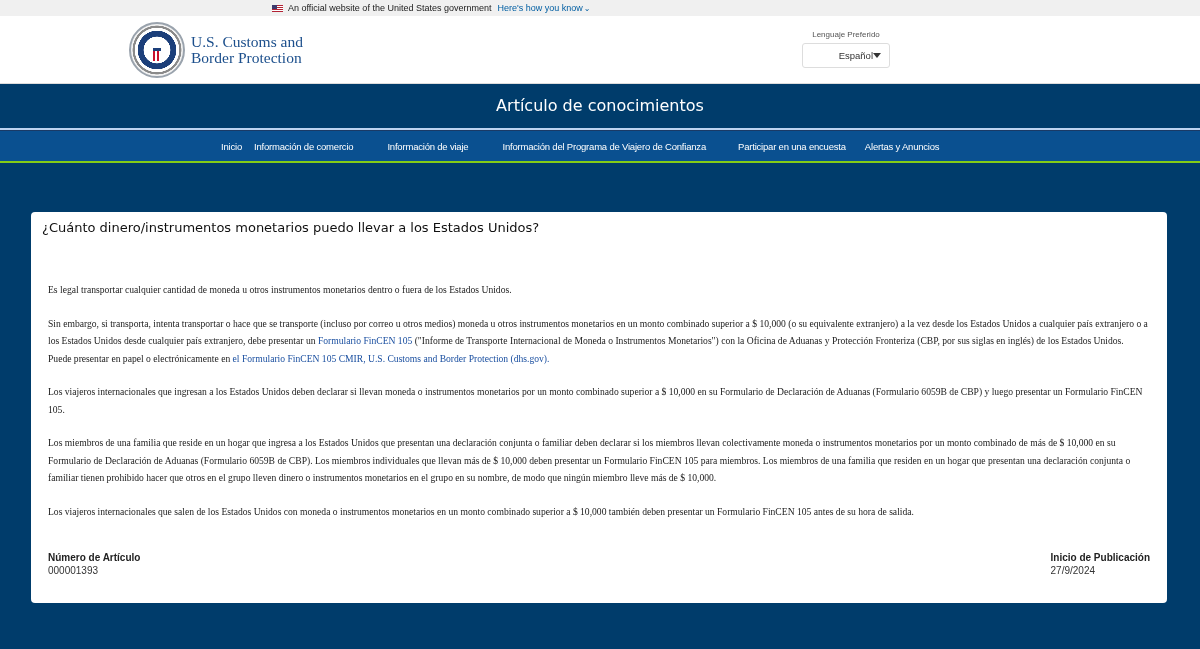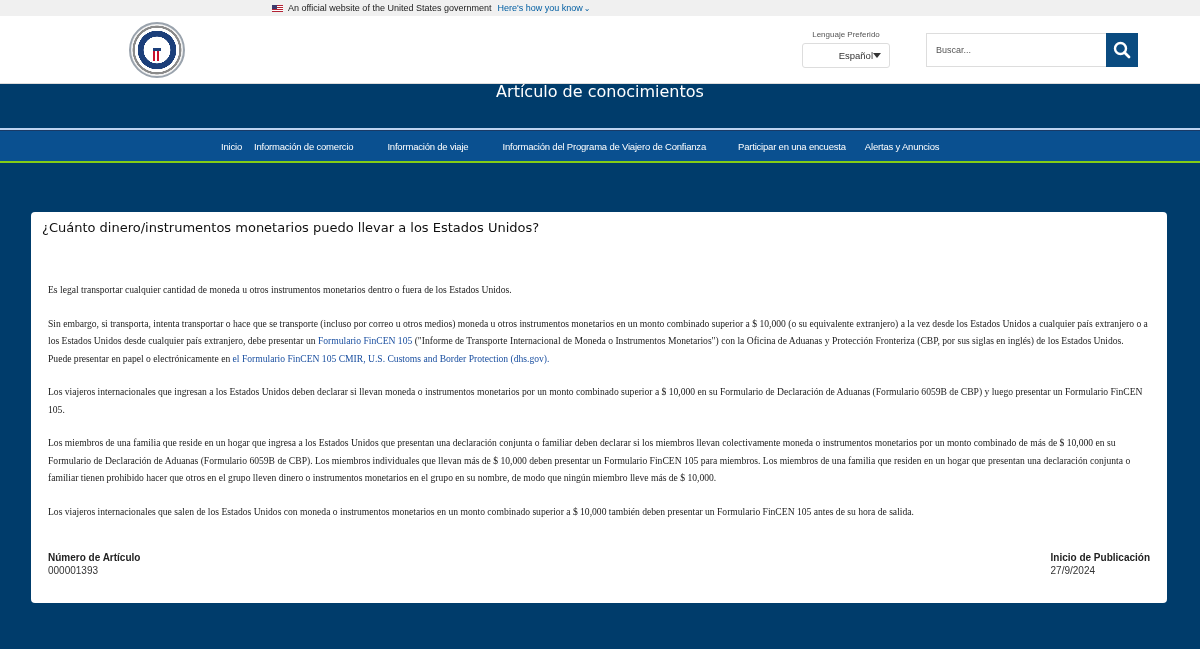--- a/index.html
+++ b/index.html
@@ -23,21 +23,21 @@
   .lang-label { font-size: 8px; color: #555; margin-bottom: 4px; }
   .lang-select { width: 88px; height: 25px; border: 1px solid #ddd; border-radius: 3px; background: #fff; display: flex; align-items: center; justify-content: flex-end; padding-right: 8px; font-size: 9.5px; color: #333; cursor: pointer; }
   .lang-select .val { }
   .lang-select .caret { width: 0; height: 0; border-left: 4px solid transparent; border-right: 4px solid transparent; border-top: 5px solid #333; }
   .search { position: absolute; left: 926px; top: 17px; display: flex; }
   .search-input { width: 180px; height: 34px; border: 1px solid #ddd; border-right: none; padding-left: 9px; font-size: 9px; color: #555; font-family: "Liberation Sans", sans-serif; outline: none; }
   .search-input::placeholder { color: #555; }
   .search-btn { width: 32px; height: 34px; background: #0a4b80; display: flex; align-items: center; justify-content: center; cursor: pointer; border: none; }
 
   
-  .title-band { height: 46px; background: #003c6b; display: flex; align-items: flex-start; justify-content: center; border-bottom: 2px solid #bcd3f0; }
+  .title-band { height: 46px; background: #003c6b; display: flex; align-items: center; justify-content: center; border-bottom: 2px solid #bcd3f0; }
   .title-band h1 { font-family: "DejaVu Sans", sans-serif; font-weight: normal; color: #fff; font-size: 16px; margin-top: -2px; }
 
   
   .nav { height: 33px; background: #0a5090; border-top: 1px solid #1a3a66; border-bottom: 2px solid #84cc16; display: flex; align-items: center; padding-left: 221px; }
   .nav a { color: #fff; font-size: 9.5px; text-decoration: none; cursor: pointer; white-space: nowrap; letter-spacing: -0.2px; }
 
   
   .card { position: absolute; left: 31px; top: 212px; width: 1136px; height: 391px; background: #fff; border-radius: 4px; }
   .card h2 { font-family: "DejaVu Sans", sans-serif; font-weight: normal; font-size: 13px; color: #111; position: absolute; left: 11px; top: 8px; }
   .body-text { position: absolute; left: 17px; top: 69px; width: 1100px; font-family: "Liberation Serif", serif; font-size: 9.6px; line-height: 17.5px; color: #222; }
@@ -54,39 +54,34 @@
 
 <div class="gov-banner">
   <span class="flag"></span>
   <span>An official website of the United States government</span>
   <span class="how"><span>Here's how you know</span><span class="chev">⌄</span></span>
 </div>
 
 <div class="header">
   <div class="logo">
     <div class="seal"></div>
+    <div class="logo-text">
+      <div>U.S. Customs and</div>
+      <div>Border Protection</div>
+    </div>
   </div>
 
   <div class="lang-wrap">
     <div class="lang-label">Lenguaje Preferido</div>
     <div class="lang-select">
       <span class="val">Español</span>
       <span class="caret"></span>
     </div>
   </div>
 
-  <div class="search">
-    <input class="search-input" type="text" placeholder="Buscar..." style="">
-    <button class="search-btn">
-      <svg width="18" height="18" viewBox="0 0 18 18">
-        <circle cx="7.5" cy="7.5" r="5.5" stroke="#fff" stroke-width="2.4" fill="none"></circle>
-        <line x1="11.5" y1="11.5" x2="16" y2="16" stroke="#fff" stroke-width="2.8" stroke-linecap="round"></line>
-      </svg>
-    </button>
-  </div>
 </div>
 
 <div class="title-band">
   <h1>Artículo de conocimientos</h1>
 </div>
 
 <nav class="nav">
   <a style="margin-right:12px">Inicio</a>
   <a style="margin-right:34px">Información de comercio</a>
   <a style="margin-right:34px">Información de viaje</a>

